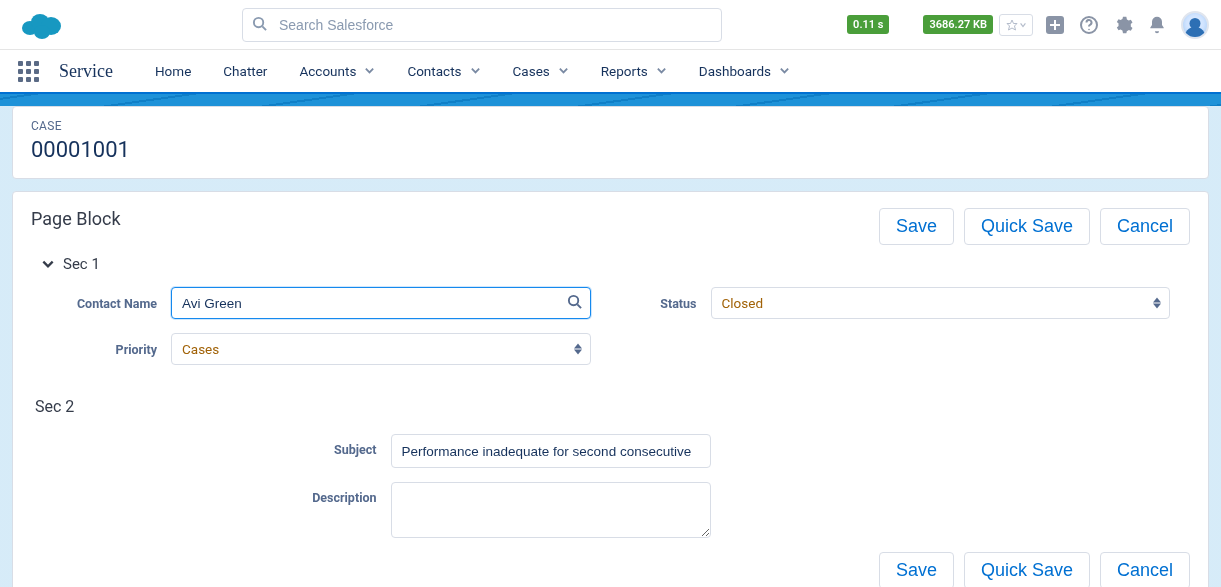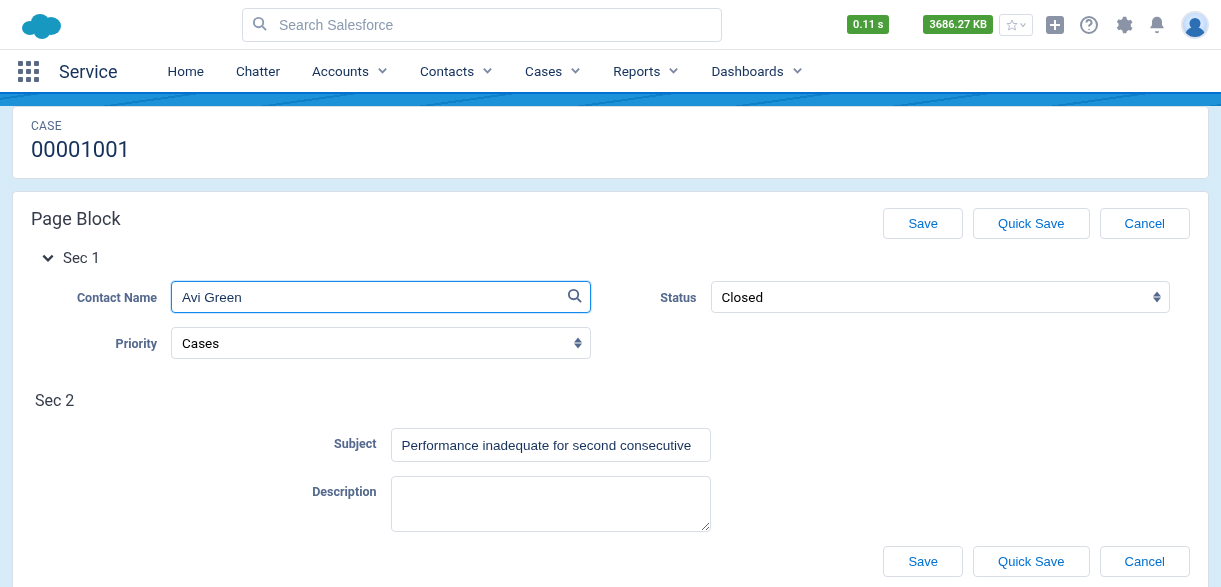--- a/index.html
+++ b/index.html
@@ -83,21 +83,21 @@
     height: 44px;
     padding: 0 12px;
     border-bottom: 2px solid #0070d2;
   }
   .waffle {
     display:grid; grid-template-columns:repeat(3,5px); grid-template-rows:repeat(3,5px);
     gap:3px; margin: 0 20px 0 6px; cursor:pointer;
   }
   .waffle span { width:5px; height:5px; background:#5a6a85; border-radius:1px; }
   .app-name {
-    font-size: 18px; font-weight:400; color:#16325c; margin-right: 36px;
+    font-size: 18px; font-weight:400; color:#16325c; margin-right: 28px; font-family: Liberation Serif, serif;
   }
   .nav-tabs { display:flex; gap: 4px; }
   .nav-tab {
     display:flex; align-items:center;
     padding: 0 14px;
     height: 44px;
     color:#16325c;
     font-size: 13.5px;
     cursor:pointer;
   }
@@ -129,21 +129,21 @@
   .record-title { font-size:22px; font-weight:400; color:#16325c; margin-top:4px; }
 
   .pb-head {
     display:flex; align-items:flex-start; justify-content:space-between;
     margin-bottom: 10px;
   }
   .pb-title { font-size:18px; font-weight:400; color:#353c4a; }
   .btn-row { display:flex; gap:10px; }
   .btn {
     background:#fff; border:1px solid #d8dde6; color:#0070d2;
-    padding: 7px 24px; border-radius:4px; font-size:13px; cursor:pointer;
+    padding: 7px 16px; border-radius:4px; font-size:18px; cursor:pointer;
   }
   .sec-toggle {
     display:flex; align-items:center; gap:8px;
     font-size:15px; color:#353c4a; margin:8px 0 14px 10px;
   }
   .cols {
     display:flex;
     gap: 40px;
     margin: 0 20px 18px 20px;
   }
@@ -164,21 +164,21 @@
     flex:1; position:relative;
   }
   .lookup input {
     width:100%; height:32px; border:1px solid #1589ee; border-radius:4px;
     padding: 0 34px 0 10px; font-size:13.5px; color:#16325c;
     box-shadow: 0 0 0 1px rgba(21,137,238,0.2);
   }
   .lookup .srch { position:absolute; right:9px; top:50%; transform:translateY(-50%); color:#54698d; }
   .select {
     flex:1; height:32px; border:1px solid #d8dde6; border-radius:4px;
-    padding: 0 26px 0 10px; font-size:13.5px; color:#000000;
+    padding: 0 26px 0 10px; font-size:13.5px; color:#a16207;
     display:flex; align-items:center; position:relative; background:#fff;
   }
   .select .chev-ud {
     position:absolute; right:8px; top:50%; transform:translateY(-50%);
     display:flex; flex-direction:column; line-height:0; color:#54698d;
   }
   .sec2-title { font-size:16px; color:#353c4a; margin: 8px 0 18px 4px; }
   .center-fields { max-width: 780px; margin: 0 auto; }
   .cfrow { display:flex; align-items:flex-start; margin-bottom:14px; }
   .cfrow .field-label { width:170px; padding-top:8px; }

